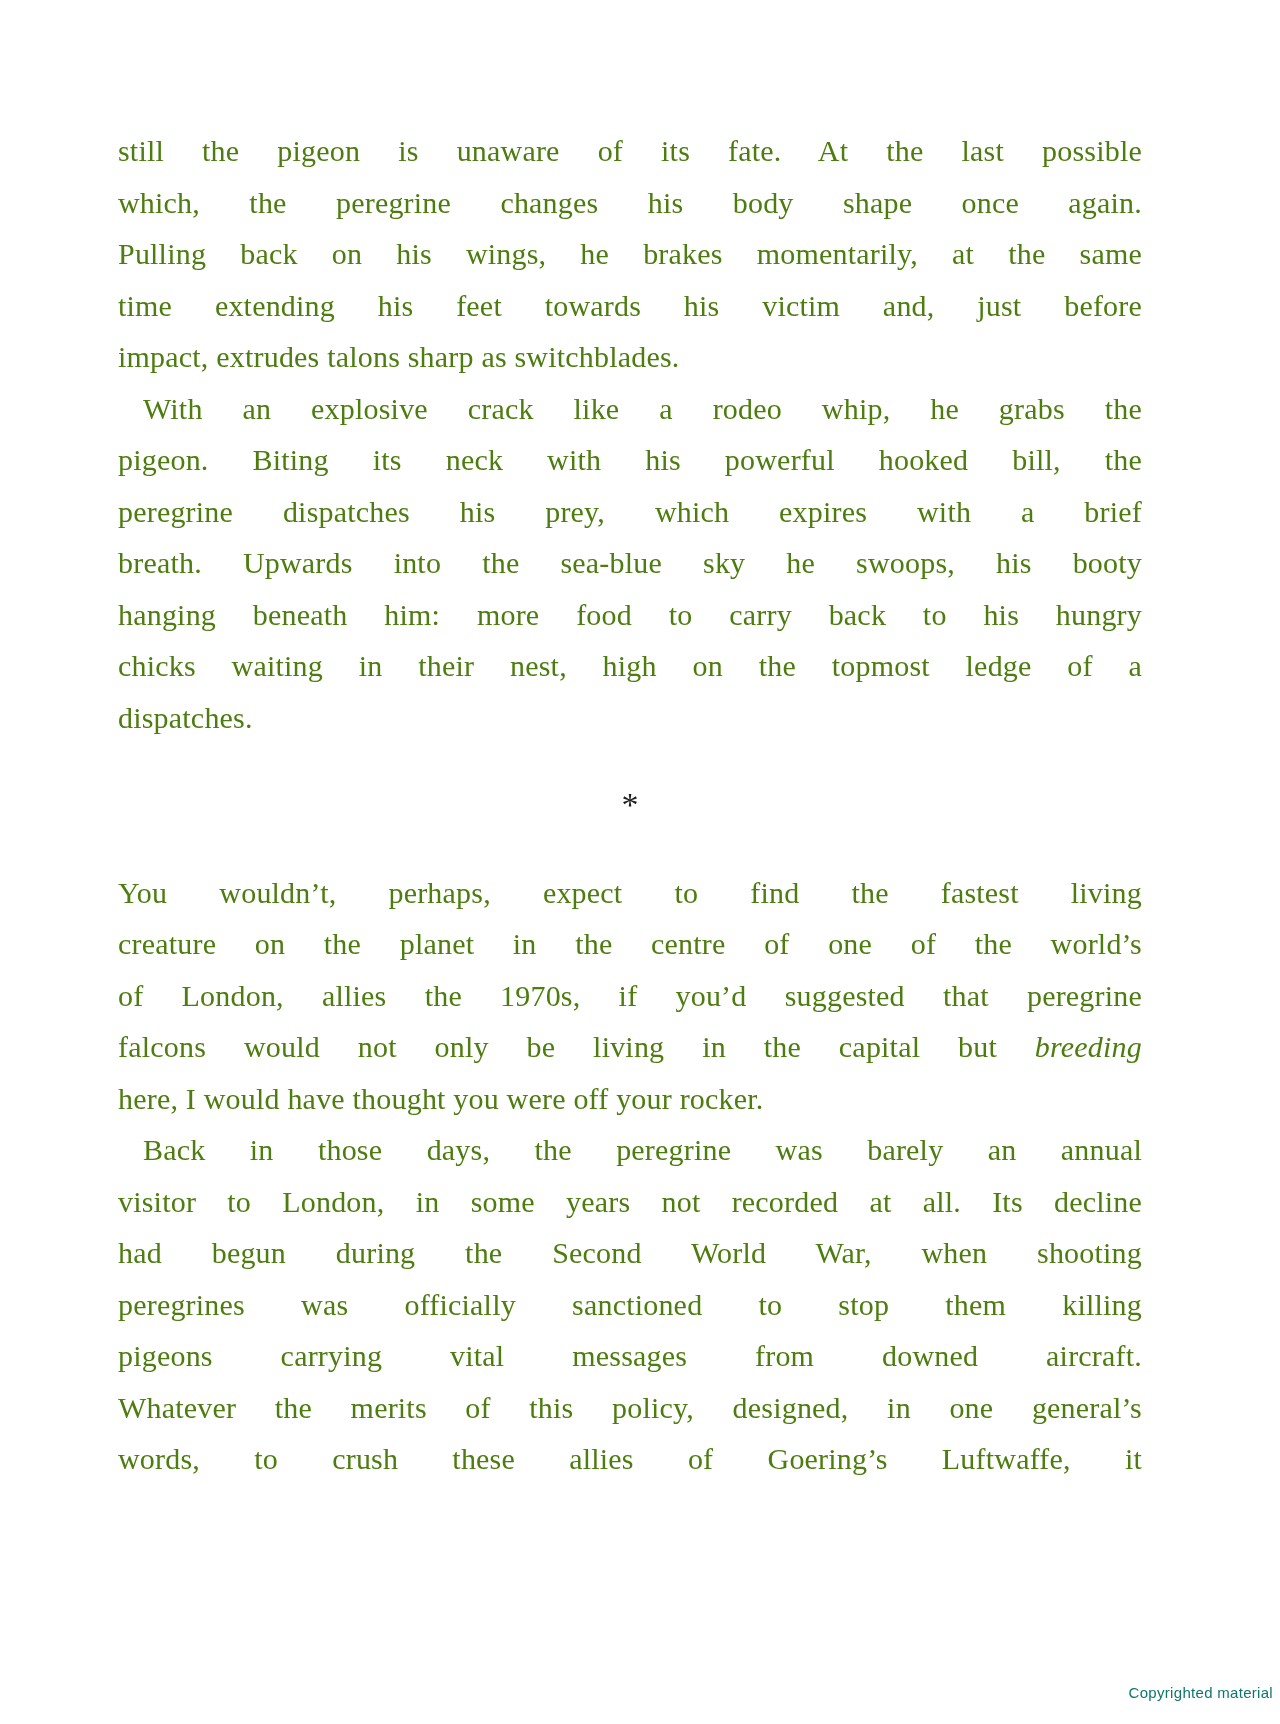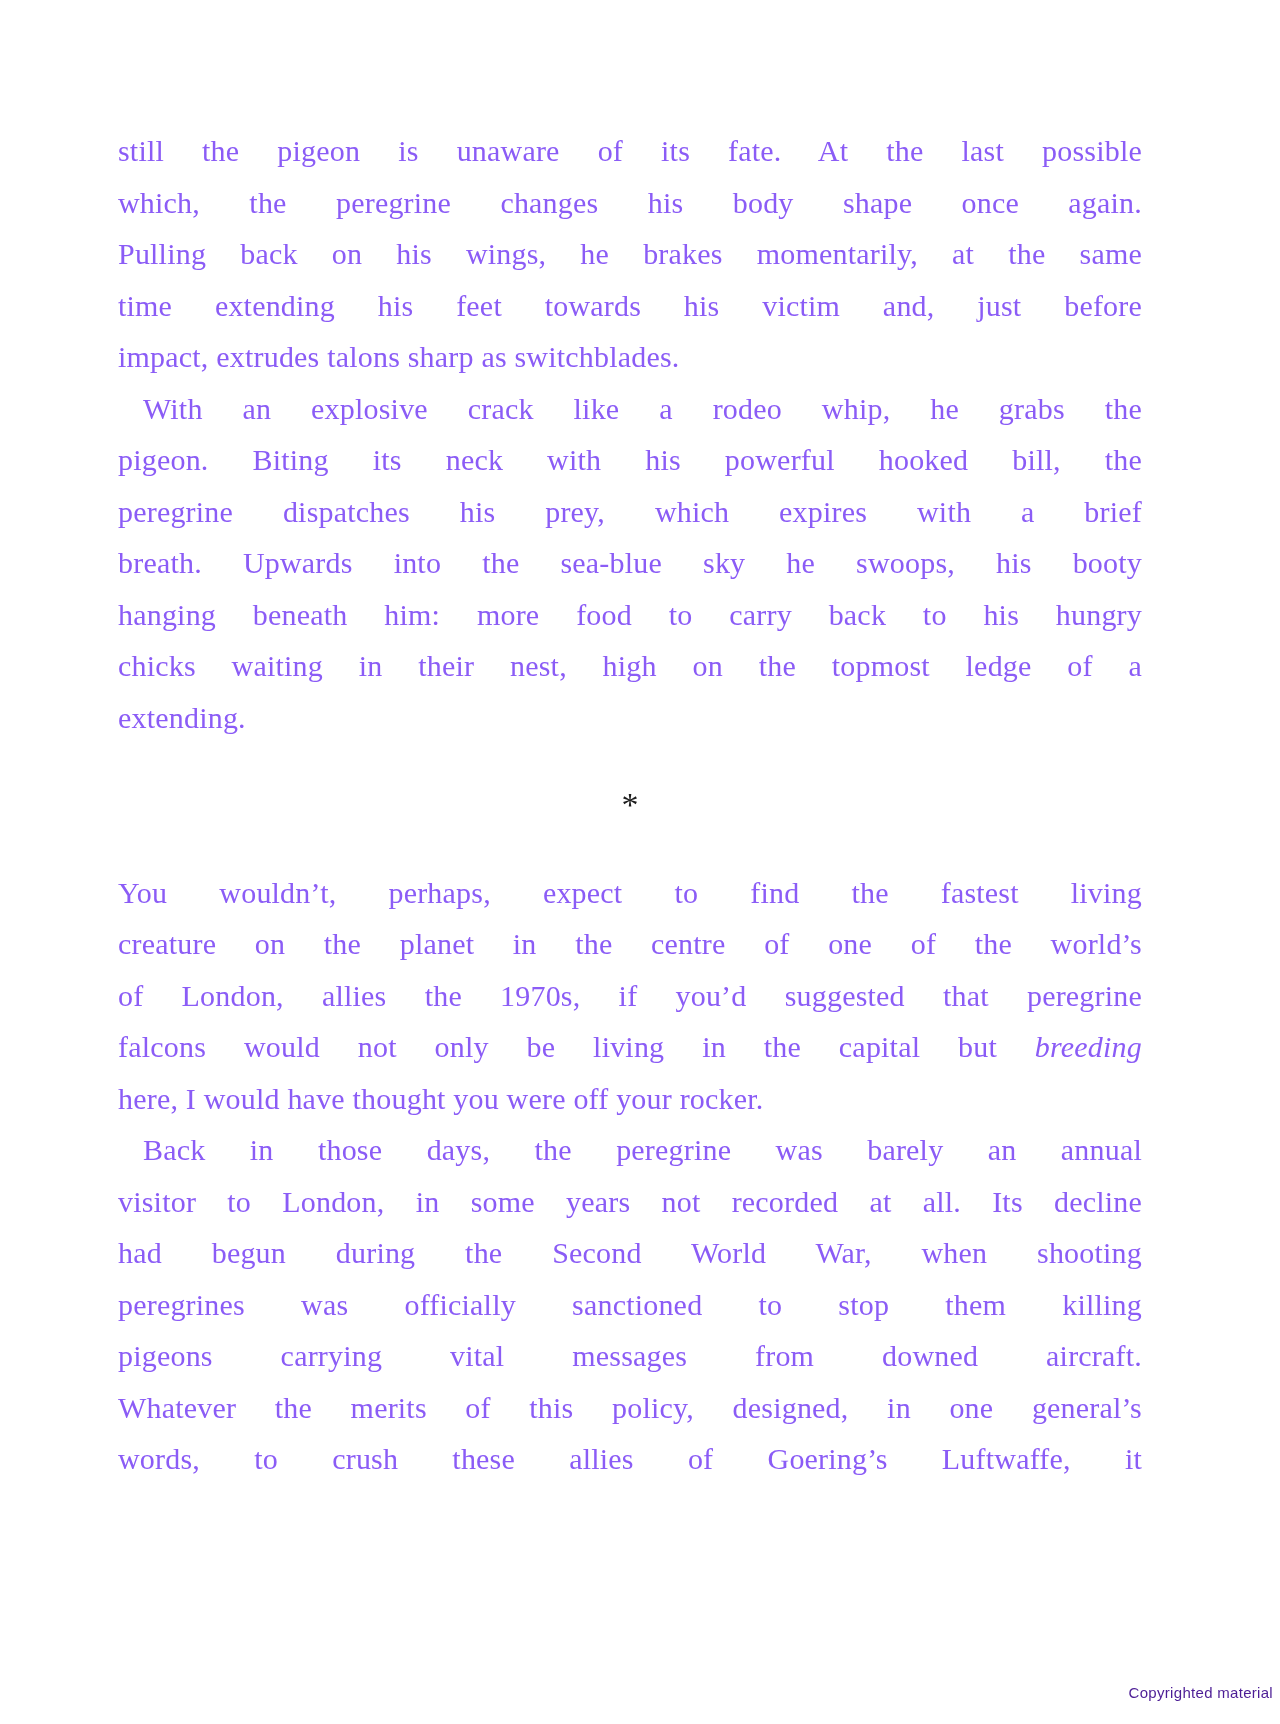--- a/index.html
+++ b/index.html
@@ -24,21 +24,21 @@
     color: #1c1c1c;
   }
   .para { margin: 0; }
   .line {
     font-size: 30px;
     line-height: 51.5px;
     letter-spacing: 0.2px;
     text-align: justify;
     text-align-last: justify;
     white-space: normal;
-    color: #8b5cf6;
+    color: #4d7c0f;
   }
   .line.endline {
     text-align: right;
     text-align-last: left;
   }
   .line.first-indent {
     padding-left: 25px;
   }
   .line em {
     font-style: italic;
@@ -50,21 +50,21 @@
     margin: 36px 0;
     color: #1c1c1c;
   }
   .copyright {
     position: absolute;
     right: 7px;
     bottom: 23px;
     font-family: "Liberation Sans", sans-serif;
     font-size: 15px;
     letter-spacing: 0.3px;
-    color: #4c1d95;
+    color: #0f766e;
   }
 </style>
 </head>
 <body>
 
 <main class="page">
   <article class="text-block">
 
     <section class="para">
       <div class="line">still the pigeon is unaware of its fate. At the last possible</div>
@@ -74,21 +74,21 @@
       <div class="line endline">impact, extrudes talons sharp as switchblades.</div>
     </section>
 
     <section class="para">
       <div class="line first-indent">With an explosive crack like a rodeo whip, he grabs the</div>
       <div class="line">pigeon. Biting its neck with his powerful hooked bill, the</div>
       <div class="line">peregrine dispatches his prey, which expires with a brief</div>
       <div class="line">breath. Upwards into the sea-blue sky he swoops, his booty</div>
       <div class="line">hanging beneath him: more food to carry back to his hungry</div>
       <div class="line">chicks waiting in their nest, high on the topmost ledge of a</div>
-      <div class="line endline">extending.</div>
+      <div class="line endline">dispatches.</div>
     </section>
 
     <div class="divider">*</div>
 
     <section class="para">
       <div class="line">You wouldn’t, perhaps, expect to find the fastest living</div>
       <div class="line">creature on the planet in the centre of one of the world’s</div>
       <div class="line">of London, allies the 1970s, if you’d suggested that peregrine</div>
       <div class="line"><span>falcons would not only be living in the capital but </span><em>breeding</em></div>
       <div class="line endline">here, I would have thought you were off your rocker.</div>

